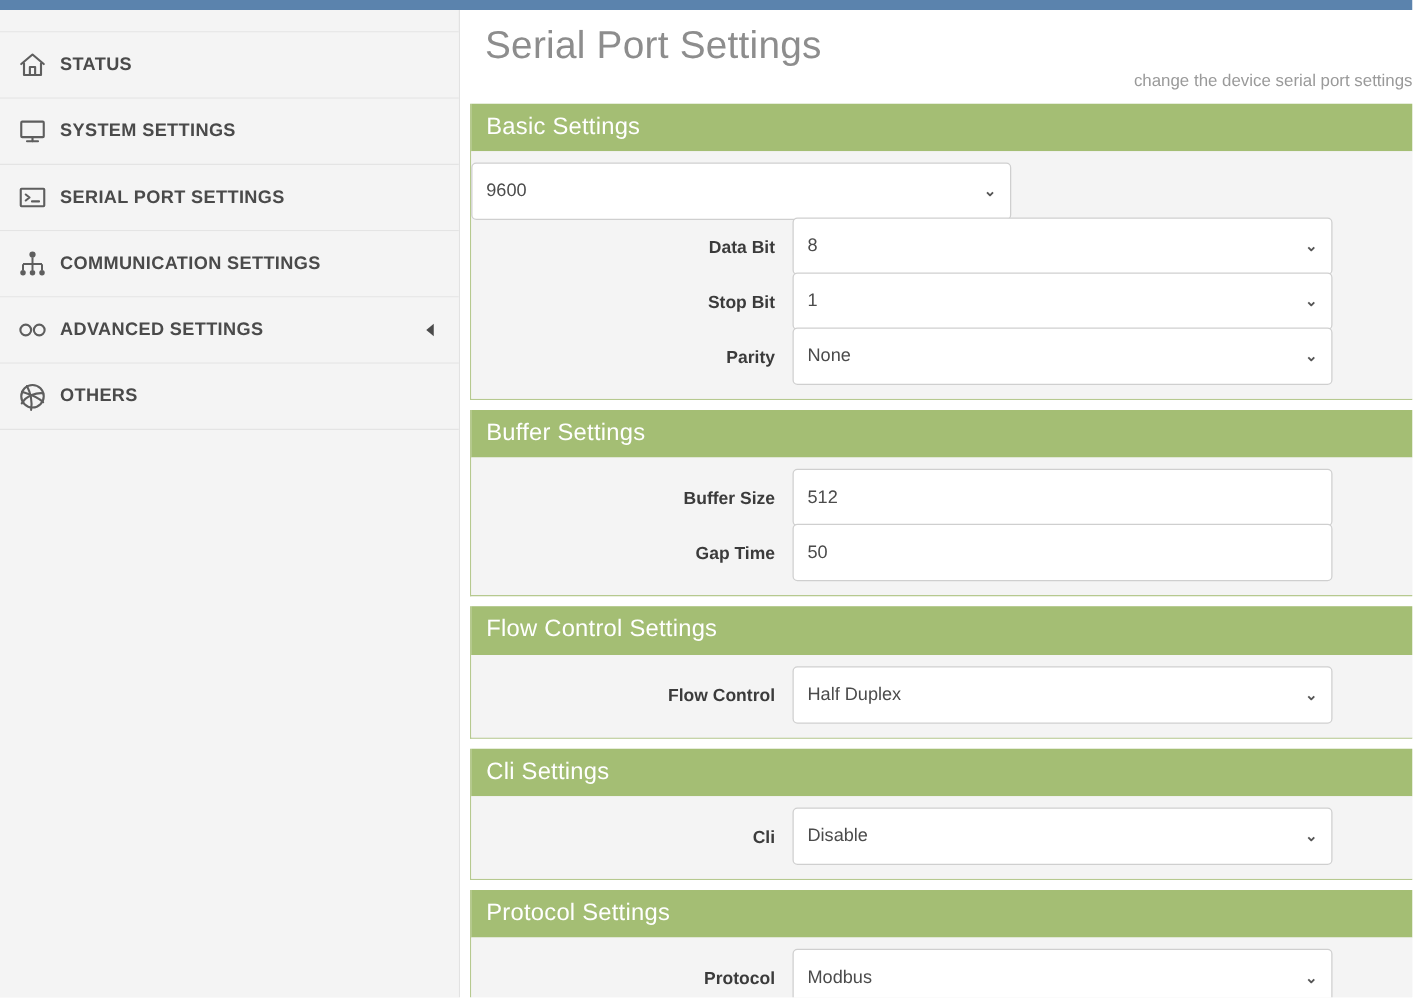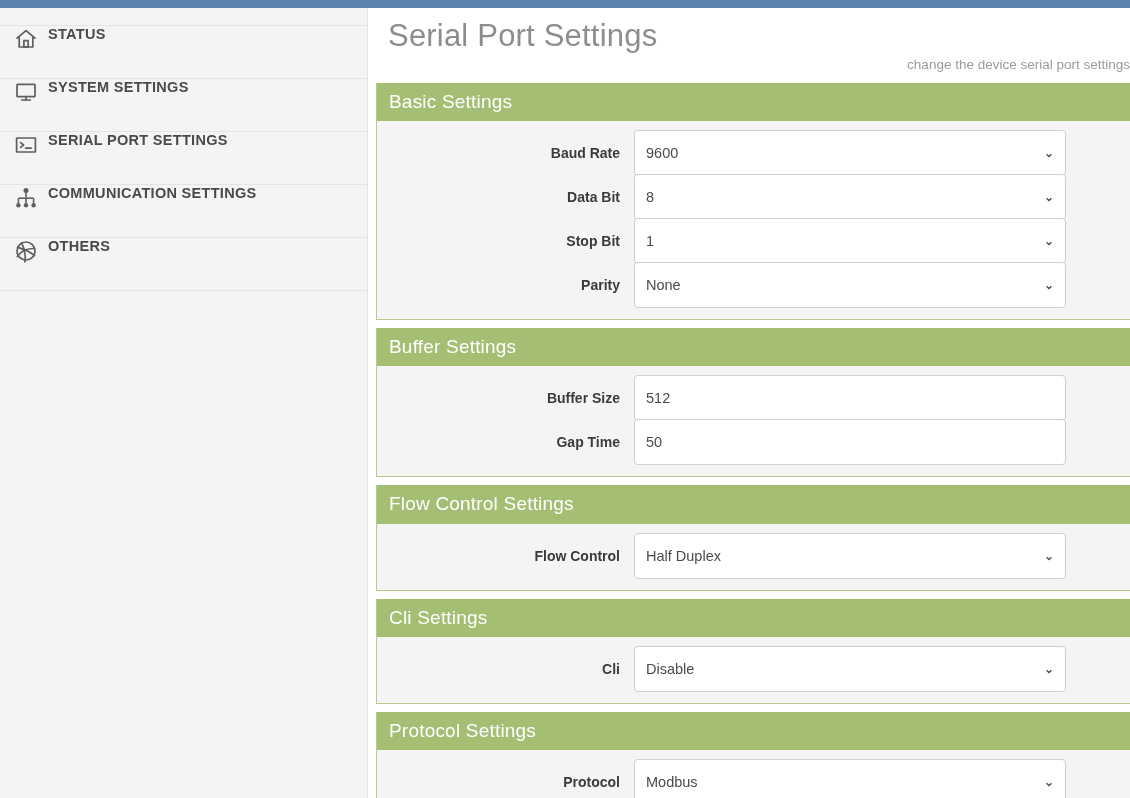--- a/index.html
+++ b/index.html
@@ -41,20 +41,21 @@
     border-right: 1px solid #e2e2e2;
   }
   .sidebar-top-spacer {
     height: 18px;
     border-bottom: 1px solid #e4e4e4;
   }
   .nav-item {
     position: relative;
     height: 53px;
     display: flex;
+    align-items: center;
     padding-left: 14px;
     border-bottom: 1px solid #e4e4e4;
     cursor: pointer;
     background: #f4f4f4;
   }
   .nav-icon {
     width: 34px;
     min-width: 34px;
     height: 26px;
     display: flex;
@@ -239,20 +240,30 @@
               <rect x="3.6" y="12.4" width="1.6" height="4.6"></rect>
               <rect x="11.2" y="12.4" width="1.6" height="4.6"></rect>
               <rect x="18.8" y="12.4" width="1.6" height="4.6"></rect>
             </svg>
           </span>
           <span class="nav-label">COMMUNICATION SETTINGS</span>
         </div>
         <div class="nav-item">
           <span class="nav-icon">
             <svg xmlns="http://www.w3.org/2000/svg" width="24" height="24" viewBox="0 0 24 24" fill="none" stroke="currentColor" stroke-width="1.7" stroke-linecap="round" stroke-linejoin="round">
+              <circle cx="6.6" cy="12" r="4.3"></circle>
+              <circle cx="17.4" cy="12" r="4.3"></circle>
+            </svg>
+          </span>
+          <span class="nav-label">ADVANCED SETTINGS</span>
+          <span class="nav-caret"></span>
+        </div>
+        <div class="nav-item">
+          <span class="nav-icon">
+            <svg xmlns="http://www.w3.org/2000/svg" width="24" height="24" viewBox="0 0 24 24" fill="none" stroke="currentColor" stroke-width="1.7" stroke-linecap="round" stroke-linejoin="round">
               <circle cx="12" cy="12" r="9"></circle>
               <path d="M3.6 8.4c4.6 1.6 12.1 3.4 16.9 8.3"></path>
               <path d="M7.6 3.8c2.3 4.4 4.3 12.2 3.3 19.1"></path>
               <path d="M20.6 9.6c-5.4-.6-13.4 1.6-17.2 8.1"></path>
             </svg>
           </span>
           <span class="nav-label">OTHERS</span>
         </div>
       </div>
     <div class="sidebar-filler"></div>
@@ -263,21 +274,20 @@
     <header class="page-head">
       <h1 class="page-title">Serial Port Settings</h1>
       <div class="page-sub">change the device serial port settings</div>
     </header>
 
     <div class="panels" id="panel-list">
         <section class="panel">
           <div class="panel-head">Basic Settings</div>
           <div class="panel-body">
             <div class="form-row">
-              <div class="form-label">Baud Rate</div>
               <div class="field-wrap">
                 <div class="field">
                   <span>9600</span>
                   <span class="chevron">⌄</span>
                 </div>
               </div>
             </div>
             <div class="form-row">
               <div class="form-label">Data Bit</div>
               <div class="field-wrap">

